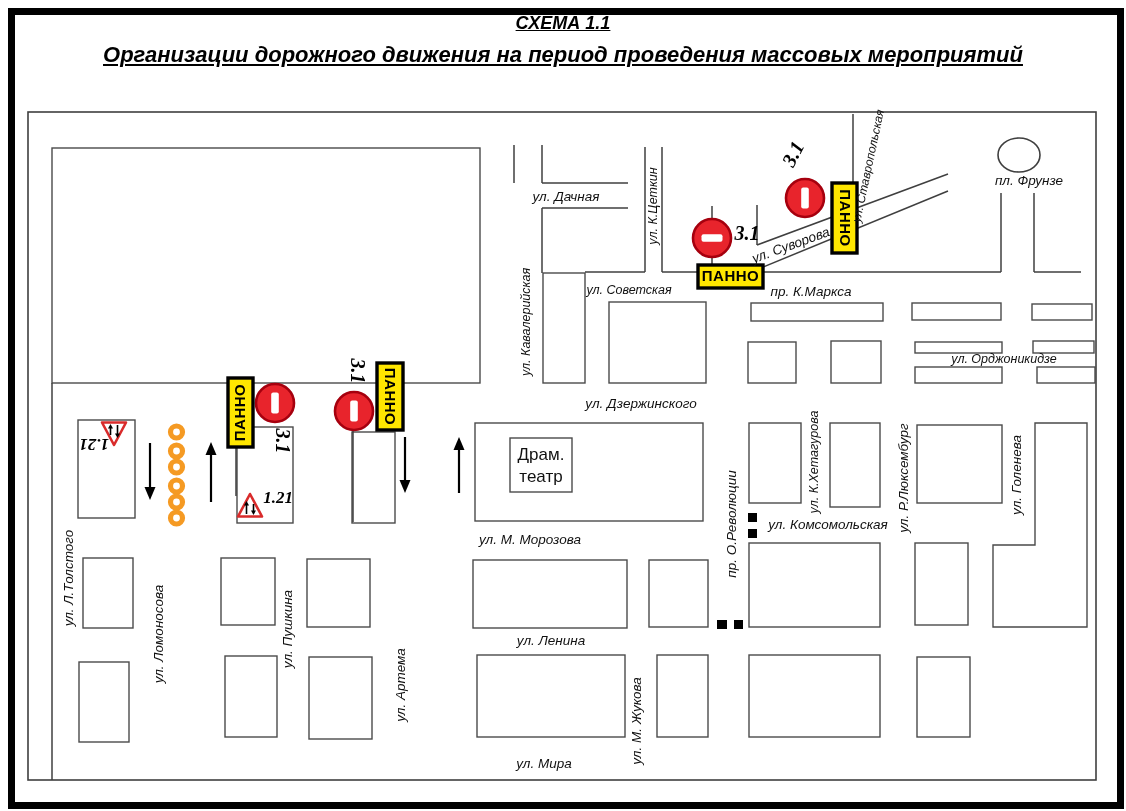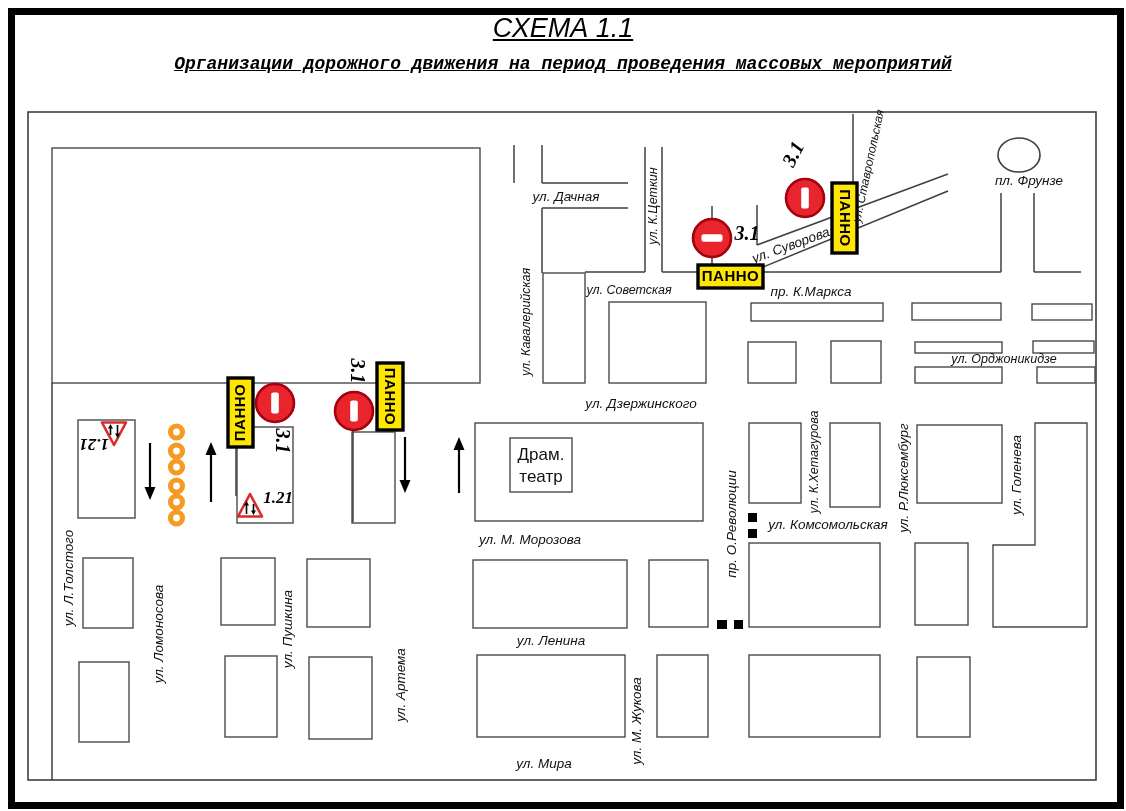--- a/index.html
+++ b/index.html
@@ -1,22 +1,22 @@
 <!DOCTYPE html>
 <html><head>
 <meta charset="utf-8">
 <style>
   html,body{margin:0;padding:0;background:#fff;}
   .page{position:relative;width:1126px;height:811px;background:#fff;overflow:hidden;
         font-family:"Liberation Sans",sans-serif;}
   .page-border{position:absolute;left:8px;top:8px;width:1102px;height:787px;
         border:7px solid #000;pointer-events:none;}
   .title-block{position:absolute;left:0;top:13px;width:100%;text-align:center;color:#000;}
-  .t1{font-size:27px;font-weight:normal;font-style:italic;text-decoration:underline;margin-bottom:6px;}
-  .t2{font-size:18px;font-weight:bold;font-style:italic;text-decoration:underline;line-height:29px;font-family:Liberation Mono, monospace;}
+  .t1{font-size:18px;font-weight:bold;font-style:italic;text-decoration:underline;margin-bottom:6px;}
+  .t2{font-size:22px;font-weight:bold;font-style:italic;text-decoration:underline;line-height:29px;}
   svg{position:absolute;left:0;top:0;}
   text{font-family:"Liberation Sans",sans-serif;}
   .serifLbl{font-family:"Liberation Serif",serif;}
 </style>
 </head>
 <body>
 
 <div class="page">
   <div class="page-border"></div>
   <div class="title-block">

